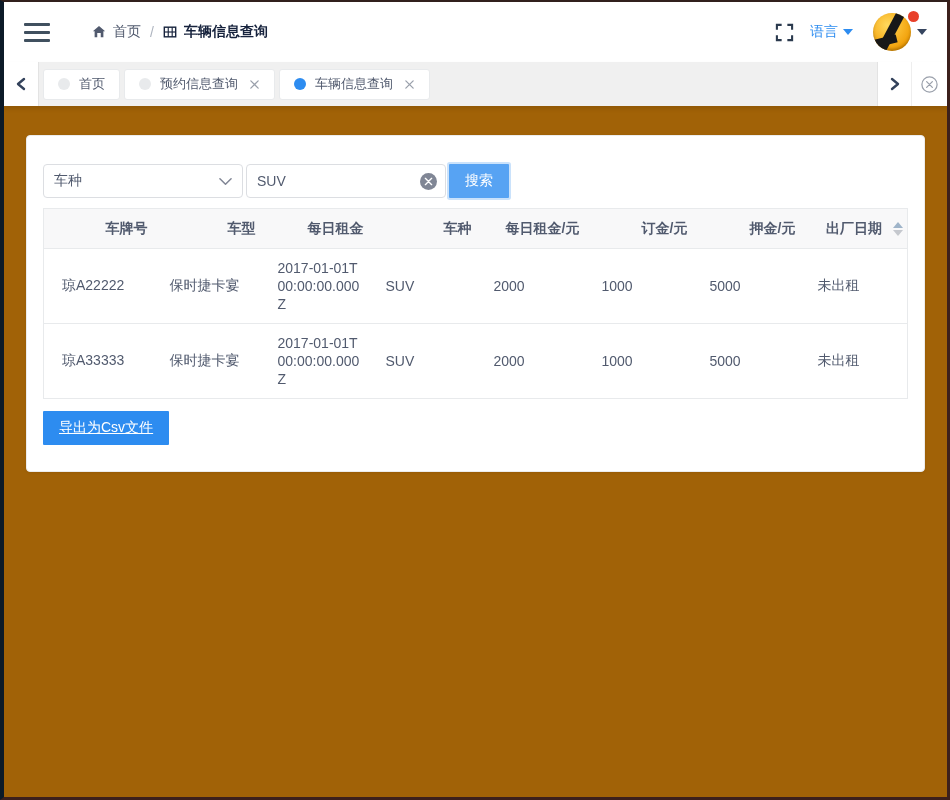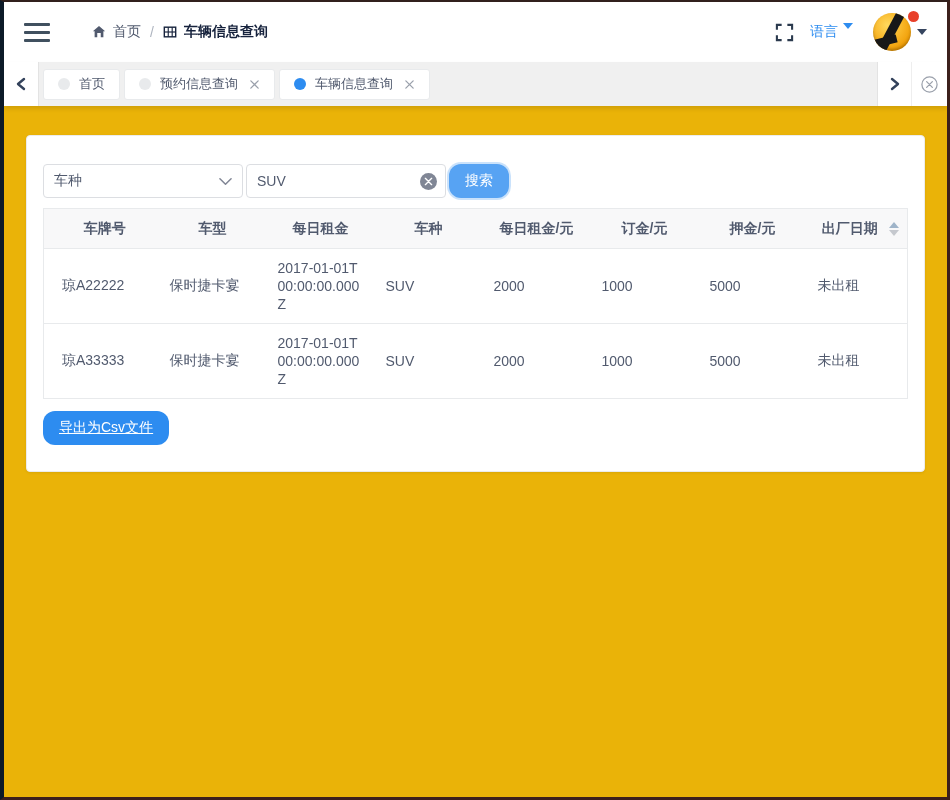--- a/index.html
+++ b/index.html
@@ -7,42 +7,42 @@
   body {
     font-family: "Liberation Sans", "DejaVu Sans", sans-serif;
     background: #f4f5f7;
   }
   .frame {
     width: 950px; height: 800px;
     border-left: 4px solid #0c1a28;
     border-top: 2px solid #31201d;
     border-right: 3px solid #3c201c;
     border-bottom: 3px solid #3c201c;
-    background: #eab308;
+    background: #a16207;
     display: flex; flex-direction: column;
     overflow: hidden;
   }
 
   
   .navbar {
     height: 60px; flex-shrink: 0;
     background: #fff;
     display: flex; align-items: center;
     padding: 0 20px;
   }
   .hamburger { width: 26px; display: flex; flex-direction: column; gap: 5px; cursor: pointer; }
   .hamburger span { display: block; height: 3px; background: #40505f; border-radius: 1px; }
   .breadcrumb { margin-left: 42px; display: flex; align-items: center; gap: 9px; font-size: 14px; color: #515a6e; }
   .breadcrumb .sep { color: #aeb4bf; }
   .breadcrumb .current { color: #17233d; font-weight: bold; display: flex; align-items: center; gap: 7px; }
   .crumb-item { display: flex; align-items: center; gap: 7px; cursor: pointer; }
 
   .nav-right { margin-left: auto; display: flex; align-items: center; }
   .fullscreen-btn { margin-right: 16px; cursor: pointer; display: flex; }
-  .lang { display: flex; align-items: flex-start; gap: 5px; color: #2d8cf0; font-size: 14px; cursor: pointer; margin-right: 20px; }
+  .lang { display: flex; align-items: center; gap: 5px; color: #2d8cf0; font-size: 14px; cursor: pointer; margin-right: 20px; }
   .caret-down { width: 0; height: 0; border-left: 5px solid transparent; border-right: 5px solid transparent; border-top: 6px solid #2d8cf0; }
   .caret-dark { border-top-color: #36455f; }
 
   .avatar-wrap { position: relative; display: flex; align-items: center; gap: 6px; cursor: pointer; }
   .avatar {
     width: 38px; height: 38px; border-radius: 50%;
     background: radial-gradient(circle at 38% 32%, #ffd95e 0%, #f8b424 45%, #ef9c05 75%, #c87d00 100%);
     position: relative; overflow: hidden;
     box-shadow: inset 0 -2px 3px rgba(0,0,0,.25);
   }
@@ -114,36 +114,36 @@
     flex: 1; border: none; outline: none;
     font-size: 14px; color: #515a6e; min-width: 0;
     font-family: "Liberation Sans", "DejaVu Sans", sans-serif;
   }
   .clear-btn {
     width: 17px; height: 17px; border-radius: 50%;
     background: #808695; display: flex; align-items: center; justify-content: center;
     cursor: pointer; flex-shrink: 0;
   }
   .btn {
-    height: 34px; border: none; border-radius: 12px;
+    height: 34px; border: none; border-radius: 1px;
     color: #fff; font-size: 14px; padding: 0 16px; cursor: pointer;
     font-family: "Liberation Sans", "DejaVu Sans", sans-serif;
   }
   .btn-search { background: #57a3f3; box-shadow: 0 0 0 2px rgba(45,140,240,.25); }
   .btn-export { background: #2d8cf0; margin-top: 12px; text-decoration: underline; }
 
   
   table.grid {
     width: 100%; border-collapse: collapse; table-layout: fixed;
     border: 1px solid #e8eaec; font-size: 14px; color: #515a6e;
     margin-top: 8px;
   }
   table.grid th {
     background: #f8f8f9; height: 40px;
-    text-align: center; padding: 0 4px 0 18px;
+    text-align: right; padding: 0 4px 0 18px;
     font-weight: bold; color: #515a6e;
     border-bottom: 1px solid #e8eaec; white-space: nowrap; overflow: hidden;
   }
   table.grid td {
     padding: 10px 6px 10px 18px;
     border-bottom: 1px solid #e8eaec;
     height: 56px; vertical-align: middle; overflow: hidden;
   }
   .wrap-cell { display: inline-block; max-width: 92px; word-break: break-all; line-height: 18px; }
   .sort {

